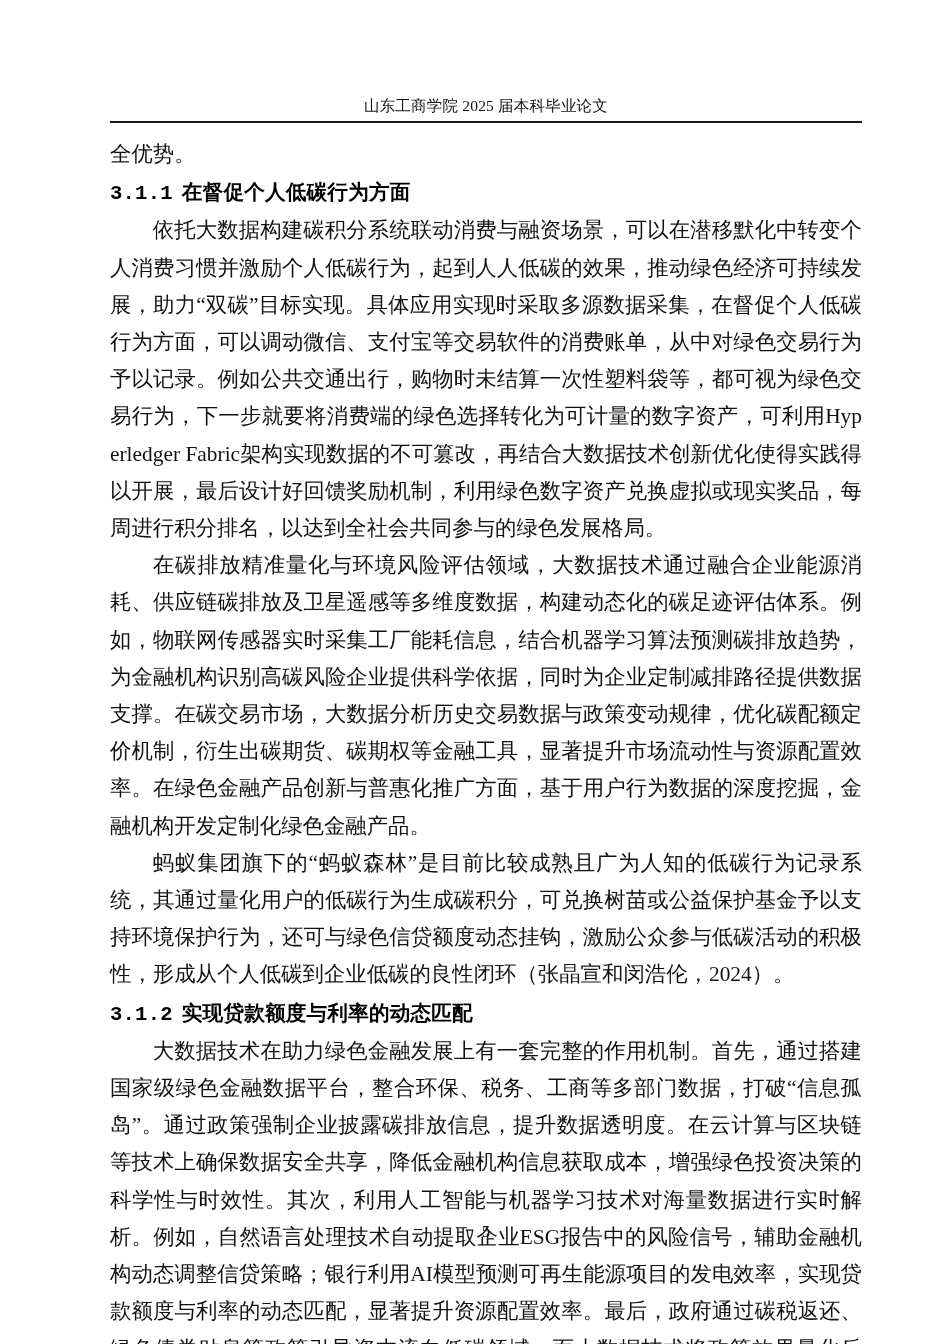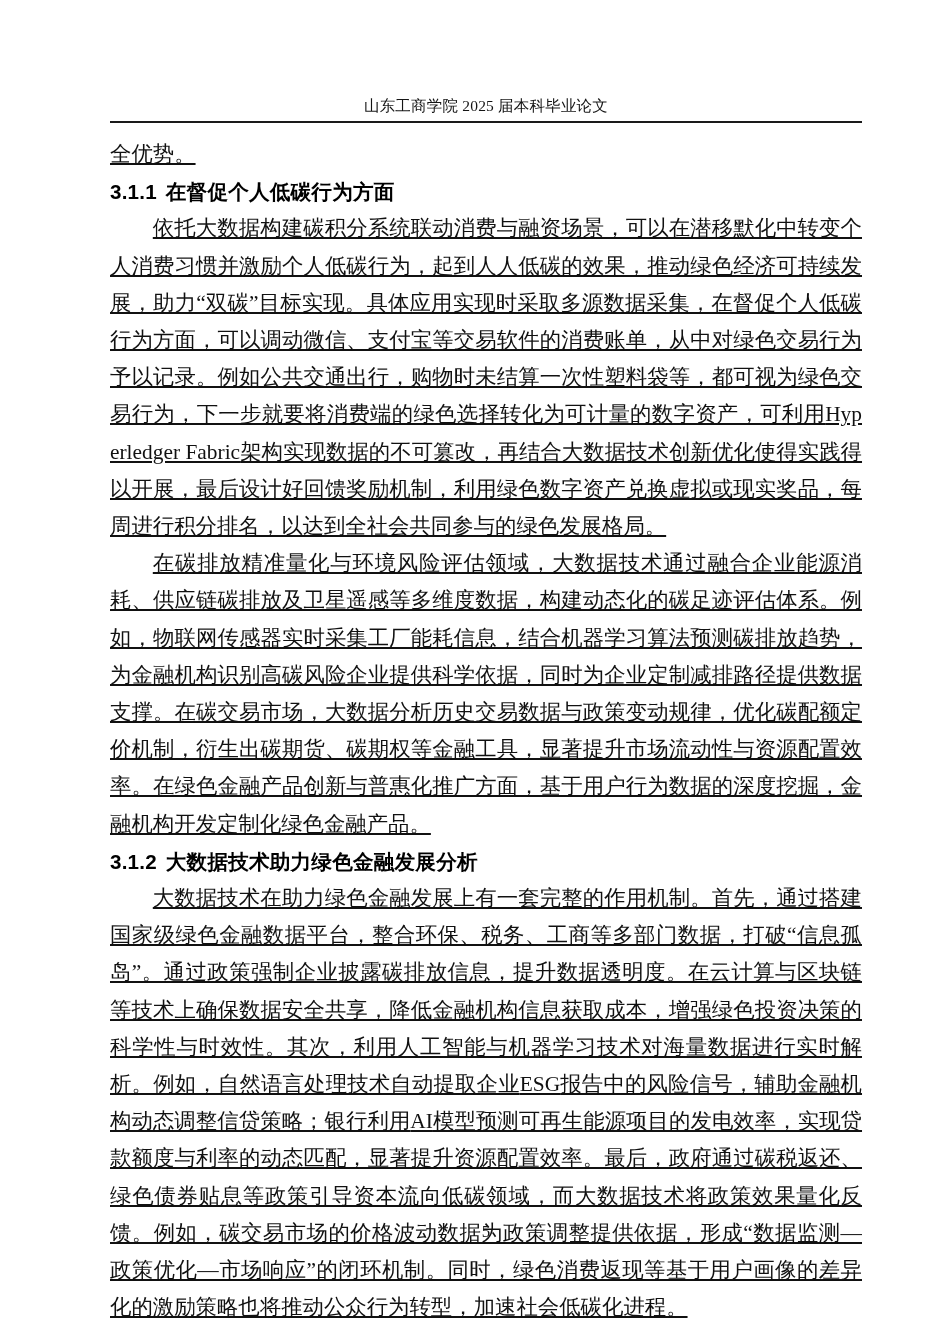--- a/index.html
+++ b/index.html
@@ -53,36 +53,35 @@
   }
   p.para {
     margin: 0;
     font-size: 21.4px;
     line-height: 37.2px;
     text-align: justify;
     text-justify: inter-ideograph;
     letter-spacing: 0px;
     color: #111111;
     word-break: break-all;
-    text-decoration: underline;
   }
   p.indent {
     text-indent: 2em;
   }
   h3.heading {
     margin: 0;
     font-family: "Liberation Sans", "DejaVu Sans", sans-serif;
     font-weight: bold;
     font-size: 20.6px;
     line-height: 37.2px;
     letter-spacing: 0.2px;
     color: #000000;
   }
   h3.heading .num {
-    font-family: Liberation Sans, sans-serif;
+    font-family: Liberation Mono, monospace;
     font-weight: bold;
     margin-right: 9px;
   }
   .latin {
     font-family: "Liberation Serif", "DejaVu Serif", serif;
   }
   
   .footer {
     position: absolute;
     left: 110px;
@@ -111,23 +110,24 @@
     <p class="para">全优势。</p>
 
     <h3 class="heading">
       <span class="num">3.1.1</span><span>在督促个人低碳行为方面</span>
     </h3>
 
     <p class="para indent"><span>依托大数据构建碳积分系统联动消费与融资场景，可以在潜移默化中转变个人消费习惯并激励个人低碳行为，起到人人低碳的效果，推动绿色经济可持续发展，助力“双碳”目标实现。具体应用实现时采取多源数据采集，在督促个人低碳行为方面，可以调动微信、支付宝等交易软件的消费账单，从中对绿色交易行为予以记录。例如公共交通出行，购物时未结算一次性塑料袋等，都可视为绿色交易行为，下一步就要将消费端的绿色选择转化为可计量的数字资产，可利用</span><span class="latin">Hyperledger Fabric</span><span>架构实现数据的不可篡改，再结合大数据技术创新优化使得实践得以开展，最后设计好回馈奖励机制，利用绿色数字资产兑换虚拟或现实奖品，每周进行积分排名，以达到全社会共同参与的绿色发展格局。</span></p>
 
     <p class="para indent">在碳排放精准量化与环境风险评估领域，大数据技术通过融合企业能源消耗、供应链碳排放及卫星遥感等多维度数据，构建动态化的碳足迹评估体系。例如，物联网传感器实时采集工厂能耗信息，结合机器学习算法预测碳排放趋势，为金融机构识别高碳风险企业提供科学依据，同时为企业定制减排路径提供数据支撑。在碳交易市场，大数据分析历史交易数据与政策变动规律，优化碳配额定价机制，衍生出碳期货、碳期权等金融工具，显著提升市场流动性与资源配置效率。在绿色金融产品创新与普惠化推广方面，基于用户行为数据的深度挖掘，金融机构开发定制化绿色金融产品。</p>
 
+    <p class="para indent">蚂蚁集团旗下的“蚂蚁森林”是目前比较成熟且广为人知的低碳行为记录系统，其通过量化用户的低碳行为生成碳积分，可兑换树苗或公益保护基金予以支持环境保护行为，还可与绿色信贷额度动态挂钩，激励公众参与低碳活动的积极性，形成从个人低碳到企业低碳的良性闭环（张晶宣和闵浩伦，2024）。</p>
 
     <h3 class="heading">
-      <span class="num">3.1.2</span><span>大数据技术助力绿色金融发展分析</span>
+      <span class="num">3.1.2</span><span>实现贷款额度与利率的动态匹配</span>
     </h3>
 
     <p class="para indent"><span>大数据技术在助力绿色金融发展上有一套完整的作用机制。首先，通过搭建国家级绿色金融数据平台，整合环保、税务、工商等多部门数据，打破“信息孤岛”。通过政策强制企业披露碳排放信息，提升数据透明度。在云计算与区块链等技术上确保数据安全共享，降低金融机构信息获取成本，增强绿色投资决策的科学性与时效性。其次，利用人工智能与机器学习技术对海量数据进行实时解析。例如，自然语言处理技术自动提取企业</span><span class="latin">ESG</span><span>报告中的风险信号，辅助金融机构动态调整信贷策略；银行利用</span><span class="latin">AI</span><span>模型预测可再生能源项目的发电效率，实现贷款额度与利率的动态匹配，显著提升资源配置效率。最后，政府通过碳税返还、绿色债券贴息等政策引导资本流向低碳领域，而大数据技术将政策效果量化反馈。例如，碳交易市场的价格波动数据为政策调整提供依据，形成“数据监测—政策优化—市场响应”的闭环机制。同时，绿色消费返现等基于用户画像的差异化的激励策略也将推动公众行为转型，加速社会低碳化进程。</span></p>
 
   </div>
 
   <div class="footer">
     <span class="page-number">5</span>
   </div>
 

